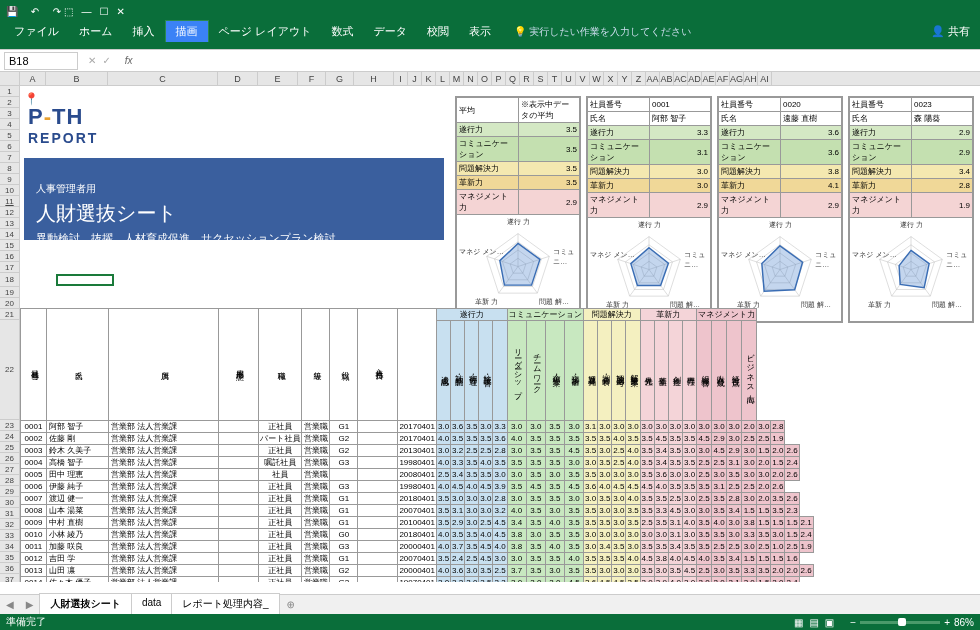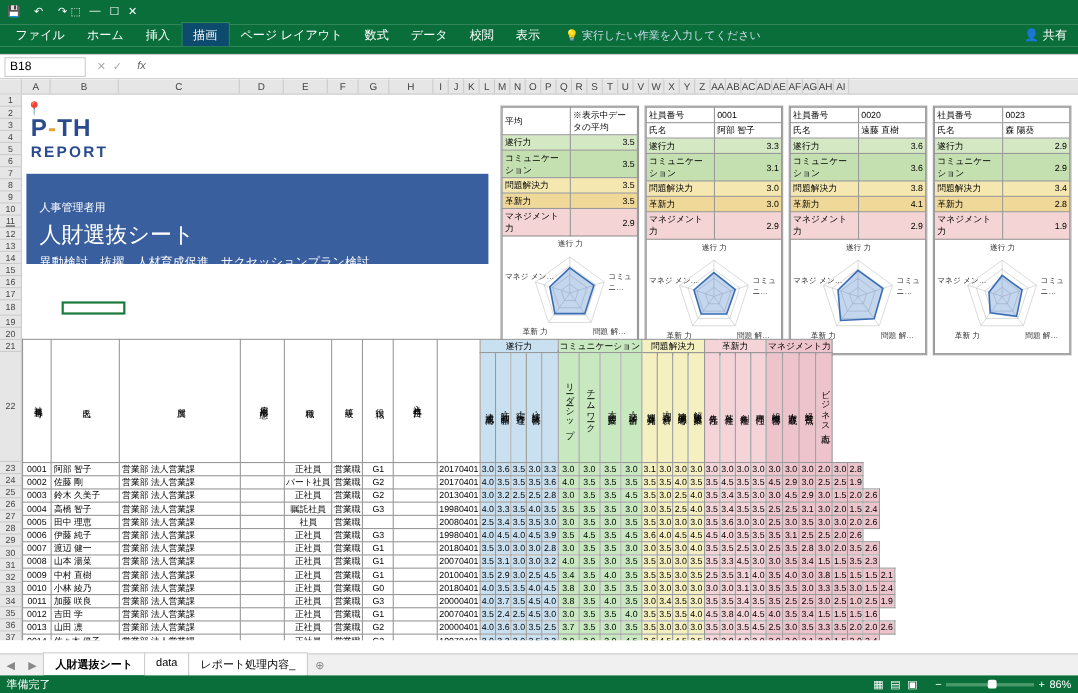--- a/index.html
+++ b/index.html
@@ -4,21 +4,21 @@
 <style>
 *{box-sizing:border-box;margin:0;padding:0;font-family:"Meiryo UI","MS Gothic",sans-serif}
 body{background:#fff;width:980px;height:630px;overflow:hidden;font-size:10px}
 .titlebar{background:#0a6e3a;height:22px;display:flex;align-items:center;color:#fff;padding:0 6px}
 .titlebar .qat{display:flex;gap:8px;align-items:center}
 .titlebar .qat span{width:14px;height:14px;display:inline-flex;align-items:center;justify-content:center}
 .titlebar .title{flex:1;text-align:center;font-size:11px}
 .titlebar .wbtns{display:flex;gap:8px}
 .ribbon-tabs{background:#0a6e3a;height:20px;display:flex;align-items:end;color:#fff;font-size:11px;padding-left:4px}
 .ribbon-tabs .tab{padding:3px 10px;cursor:pointer}
-.ribbon-tabs .tab.active{background:#0c4a6e;border:1px solid #2a8a4f;border-bottom:none}
+.ribbon-tabs .tab.active{background:#3b82f6;border:1px solid #2a8a4f;border-bottom:none}
 .ribbon-tabs .tellme{margin-left:10px;color:#cde;font-size:10px;display:flex;align-items:center;gap:4px;padding:3px}
 .ribbon-tabs .share{margin-left:auto;padding:3px 10px}
 .ribbon-area{height:8px;background:#0a6e3a;border-bottom:1px solid #ccc}
 .fx-bar{height:22px;display:flex;align-items:center;border-bottom:1px solid #ccc;background:#fff}
 .namebox{width:74px;border:1px solid #ccc;margin:2px 4px;padding:2px 4px;font-size:11px}
 .fx-bar .fx{padding:0 8px;font-style:italic;color:#666}
 .fx-bar .btns{display:flex;gap:6px;color:#aaa;padding:0 6px}
 .sheet{position:relative;height:510px;overflow:hidden;background:#fff}
 .colhdr{display:flex;height:14px;background:#e6e6e6;border-bottom:1px solid #ccc;font-size:9px;color:#444}
 .colhdr .rh{width:20px;border-right:1px solid #ccc}

